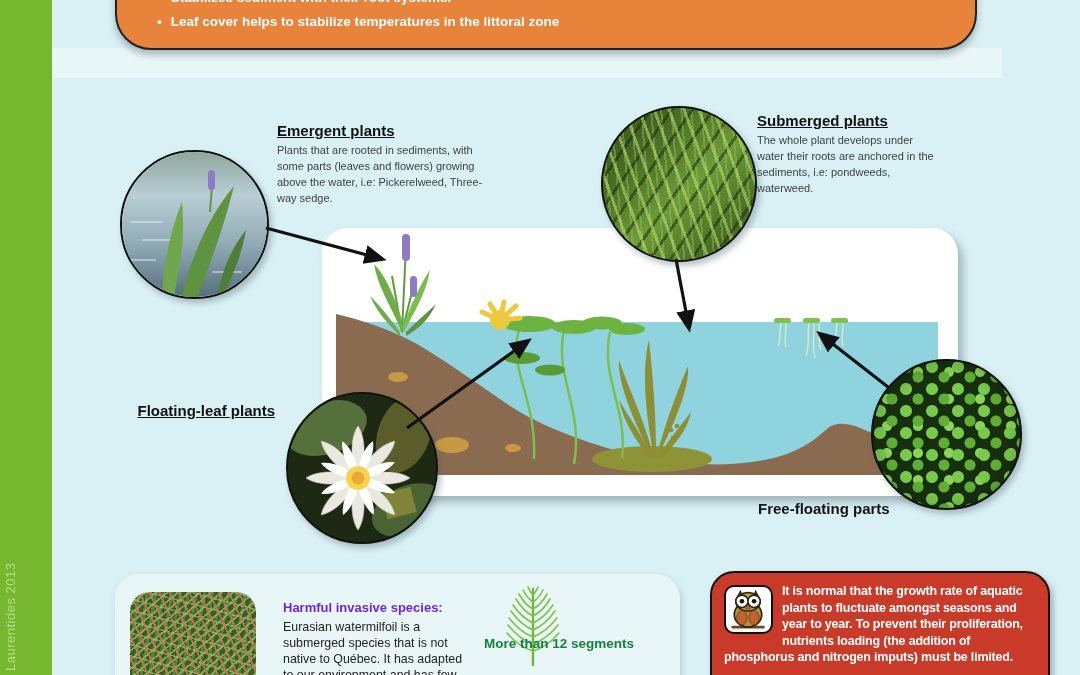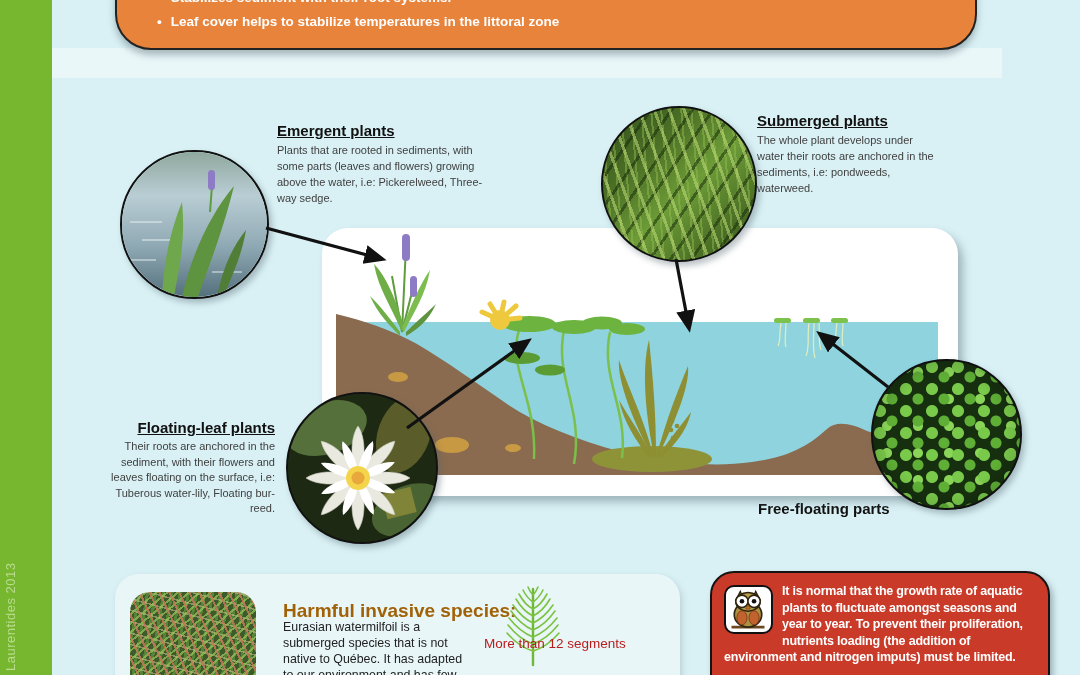--- a/index.html
+++ b/index.html
@@ -40,21 +40,21 @@
                       radial-gradient(circle at 19px 16px,#5fae36 0 5px,rgba(0,0,0,0) 6px),
                       radial-gradient(circle at 14px 11px,#8ad457 0 4.5px,rgba(0,0,0,0) 5.5px);
      background-size:26px 22px,26px 22px,31px 27px;}
   #duckweed-photo .shade{position:absolute;inset:0;background:radial-gradient(circle,rgba(0,0,0,0) 55%,rgba(0,0,0,.3) 100%);}
 
   
   .cat-title{font-size:15px;font-weight:bold;color:#111;margin:0 0 3px 0;text-decoration:underline;}
   .cat-text{font-size:11px;line-height:16px;color:#404040;margin:0;}
   #emergent-text{position:absolute;left:277px;top:122px;width:212px;}
   #submerged-text{position:absolute;left:757px;top:112px;width:182px;}
-  #floating-text{position:absolute;left:107px;top:402px;width:168px;text-align:right;margin-top:17px;}
+  #floating-text{position:absolute;left:107px;top:402px;width:168px;text-align:right;}
   #floating-text .cat-text{line-height:15.5px;}
   #freefloat-title{position:absolute;left:758px;top:500px;font-size:15px;font-weight:bold;color:#111;}
   #freefloat-text{position:absolute;left:480px;top:521px;width:424px;text-align:center;
                   font-size:12.4px;line-height:16px;color:#222;}
 
   
   #pond-panel{position:absolute;left:322px;top:228px;width:636px;height:268px;background:#fff;
               border-radius:26px;box-shadow:5px 6px 8px rgba(90,110,120,.45);overflow:hidden;z-index:1;}
 
   
@@ -62,27 +62,27 @@
 
   
   #invasive-panel{position:absolute;left:115px;top:574px;width:565px;height:140px;background:#e9f6f8;
                   border-radius:24px;box-shadow:2px 3px 6px rgba(90,110,120,.25);}
   #milfoil-photo{position:absolute;left:130px;top:592px;width:126px;height:110px;border-radius:20px;
      background-color:#3c5a2a;overflow:hidden;
      background-image:repeating-linear-gradient(65deg,rgba(196,120,88,.85) 0 2px,rgba(0,0,0,0) 2px 9px),
        repeating-linear-gradient(-40deg,rgba(150,192,88,.75) 0 2px,rgba(0,0,0,0) 2px 7px),
        repeating-linear-gradient(15deg,rgba(222,202,150,.5) 0 1.5px,rgba(0,0,0,0) 1.5px 11px),
        repeating-linear-gradient(100deg,rgba(88,140,58,.85) 0 3px,rgba(0,0,0,0) 3px 8px);}
-  #invasive-title{position:absolute;left:283px;top:600px;font-size:19px;font-weight:bold;color:#a16207;}
+  #invasive-title{position:absolute;left:283px;top:600px;font-size:13px;font-weight:bold;color:#6d28d9;}
   #invasive-text{position:absolute;left:283px;top:619px;width:188px;font-size:12.4px;line-height:16px;color:#222;}
   #milfoil-leaf{position:absolute;left:497px;top:583px;}
   #species-label{position:absolute;left:578px;top:594px;width:112px;font-size:12.6px;font-weight:bold;
                  color:#333;line-height:15px;}
   #species-latin{font-style:italic;display:block;}
-  #segment-note{position:absolute;left:484px;top:636px;font-size:13.5px;font-weight:normal;color:#b91c1c;}
+  #segment-note{position:absolute;left:484px;top:636px;font-size:13.5px;font-weight:bold;color:#15803d;}
 
   
   #info-box{position:absolute;left:710px;top:571px;width:340px;height:140px;background:#ca3a28;
             border:2.5px solid #141414;border-radius:24px;box-shadow:3px 4px 6px rgba(60,80,90,.4);
             padding:10px 13px 0 12px;box-sizing:border-box;}
   #owl-badge{float:left;width:49px;height:49px;margin:2px 9px 3px 0;background:#fff;border:2.5px solid #111;
              border-radius:10px;box-sizing:border-box;}
   #info-box p{margin:0;color:#fff;font-weight:bold;font-size:12.5px;line-height:16.5px;letter-spacing:-.2px;}
 </style>
 </head>
@@ -225,21 +225,20 @@
         </g>
         <rect x="452" y="90" width="17" height="5" rx="2.5" fill="#7cc24c"></rect>
         <rect x="481" y="90" width="17" height="5" rx="2.5" fill="#7cc24c"></rect>
         <rect x="509" y="90" width="17" height="5" rx="2.5" fill="#7cc24c"></rect>
       </g>
     </svg>
   </div>
 
   <div id="floating-text">
     <h3 class="cat-title">Floating-leaf plants</h3>
-    <p class="cat-text">Their roots are anchored in the sediment, with their flowers and leaves floating on the surface, i.e: Tuberous water-lily, Floating bur-reed.</p>
   </div>
   <div id="lily-photo" class="photo-circle">
     <svg width="148" height="148" viewBox="0 0 148 148">
       <rect width="148" height="148" fill="#1d2913"></rect>
       <ellipse cx="38" cy="34" rx="42" ry="26" fill="#55703a" transform="rotate(-18 38 34)"></ellipse>
       <ellipse cx="120" cy="116" rx="38" ry="24" fill="#4a6332" transform="rotate(-24 120 116)"></ellipse>
       <ellipse cx="116" cy="40" rx="26" ry="40" fill="#6a6a30" transform="rotate(20 116 40)" opacity=".8"></ellipse>
       <rect x="96" y="96" width="30" height="26" fill="#8a8a3a" transform="rotate(-14 111 109)" opacity=".85"></rect>
       <g transform="translate(70,84)">
         <g fill="#e9e9e0" stroke="#c9c9bd" stroke-width=".6">
@@ -325,16 +324,16 @@
         <ellipse cx="20" cy="13.5" rx="11" ry="8.5" fill="#b59a48" stroke="#2f2410" stroke-width="1.5"></ellipse>
         <ellipse cx="14.5" cy="28" rx="4.6" ry="6.4" fill="#c2622e" stroke="#7a3a14" stroke-width=".8"></ellipse>
         <ellipse cx="25.5" cy="28" rx="4.6" ry="6.4" fill="#c2622e" stroke="#7a3a14" stroke-width=".8"></ellipse>
         <circle cx="14.5" cy="13" r="5.6" fill="#fff" stroke="#2f2410" stroke-width="1.4"></circle>
         <circle cx="25.5" cy="13" r="5.6" fill="#fff" stroke="#2f2410" stroke-width="1.4"></circle>
         <circle cx="14.5" cy="13" r="2.1" fill="#111"></circle>
           <circle cx="25.5" cy="13" r="2.1" fill="#111"></circle>
         <path d="M20,16.5 L18,20 L22,20 Z" fill="#d08030" stroke="#7a3a14" stroke-width=".7"></path>
       </svg>
     </div>
-    <p>It is normal that the growth rate of aquatic plants to fluctuate amongst seasons and year to year. To prevent their proliferation, nutrients loading (the addition of environment and nitrogen imputs) must be limited.</p>
+    <p>It is normal that the growth rate of aquatic plants to fluctuate amongst seasons and year to year. To prevent their proliferation, nutrients loading (the addition of phosphorus and nitrogen imputs) must be limited.</p>
   </div>
 
 </div>
 
 </body></html>

